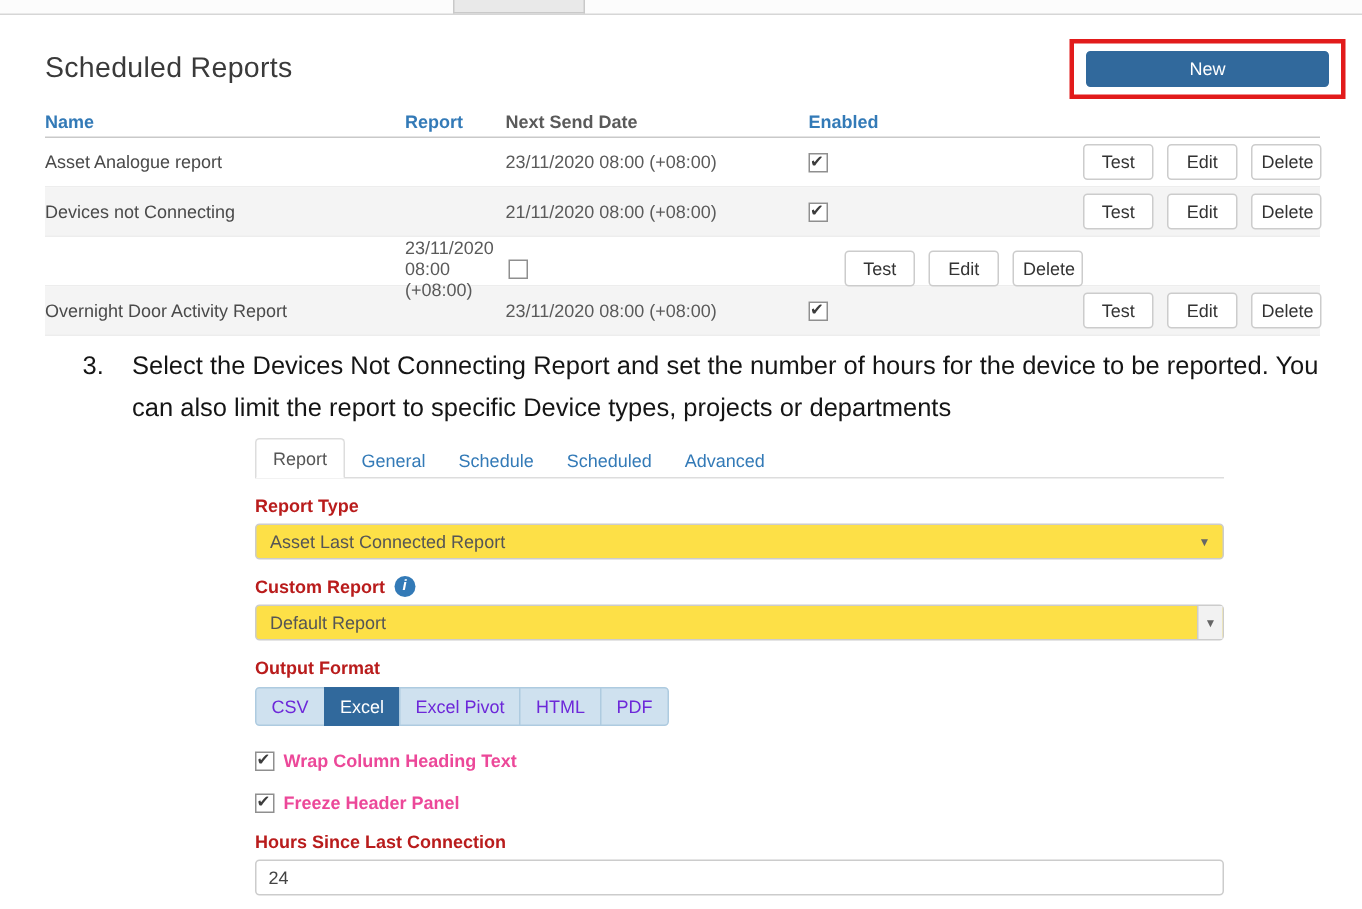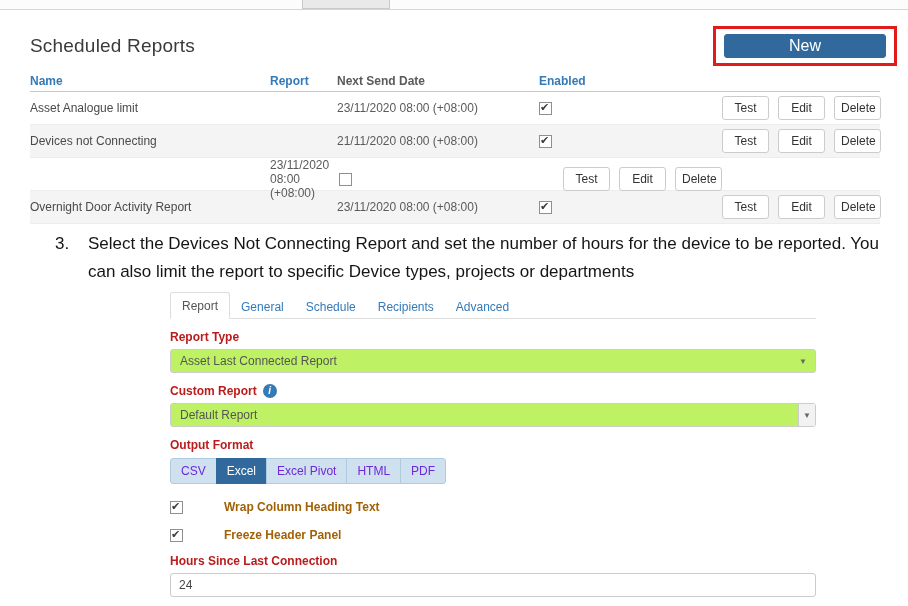--- a/index.html
+++ b/index.html
@@ -13,21 +13,21 @@
   .top-strip { height:10px; border-bottom:1px solid #d6d6d6; position:relative; background:#fcfcfc; }
   .top-tab { position:absolute; left:302px; top:0; width:88px; height:9px;
              background:#e9e9e9; border:1px solid #c9c9c9; border-top:none; }
 
   
   .header-row { display:flex; justify-content:space-between; align-items:center; margin:16px 11px 4px 30px; }
   .title { font-size:19px; font-weight:400; color:#3a3a3a; margin:0; letter-spacing:.2px; }
   .highlight-box { border:3px solid var(--highlight,#e21b1b); padding:5px 8px; }
   .btn-new { display:block; width:162px; height:24px; background:var(--accent,#31699c);
              color:#fff; border:1px solid var(--accent,#31699c); border-radius:3px;
-             font-size:16px; font-family:inherit; cursor:pointer; }
+             font-size:12px; font-family:inherit; cursor:pointer; }
 
   
   .report-table { margin:4px 28px 0 30px; }
   .t-head,.t-row { display:grid; grid-template-columns:240px 67px 200px 185px 1fr; align-items:center; }
   .t-head { height:22px; border-bottom:1px solid #c9c9c9; }
   .th { font-size:12px; font-weight:bold; color:var(--link,#337ab7); }
   .t-row { height:33px; border-bottom:1px solid #ededed; font-size:12px; color:#4a4a4a; }
   .t-row.stripe { background:var(--row_stripe,#f4f4f4); }
   .c.name { padding-right:2px; }
   .c.date { color:#5a5a5a; }
@@ -54,37 +54,37 @@
                 border-radius:3px 3px 0 0; }
 
   .field { margin-top:11px; }
   .label { font-size:12px; font-weight:bold; color:#b91c1c; height:14px; }
   .label-row { display:flex; align-items:center; gap:6px; height:14px; }
   .label-row .label { height:auto;text-align:right; }
   .info { width:14px; height:14px; border-radius:50%; background:var(--link,#337ab7); color:#fff;
           font-size:10px; font-weight:bold; font-style:italic; text-align:center; line-height:14px;
           display:inline-block; cursor:pointer; }
 
-  .selectbox { margin-top:5px; height:24px; border:1px solid #ccc; border-radius:3px; background:#bef264;
+  .selectbox { margin-top:5px; height:24px; border:1px solid #ccc; border-radius:3px; background:#fde047;
                display:flex; align-items:center; justify-content:space-between; padding-left:9px;
                font-size:12px; color:#555; cursor:pointer; }
   .caret { font-size:8px; color:#666; padding-right:8px; }
   .native-arrow { width:17px; height:22px; border-left:1px solid #ccc; background:#f2f2f2;
                   display:flex; align-items:center; justify-content:center; font-size:8px; color:#666; }
 
   .fmt-group { display:flex; margin-top:6px; }
   .fmt { font-size:12px; padding:5px 10px; height:26px; border:1px solid #aecbe0; background:#cfe1ef;
          color:#6d28d9; font-family:inherit; cursor:pointer; margin-left:-1px; }
   .fmt:first-child { margin-left:0; border-radius:3px 0 0 3px; }
   .fmt:last-child { border-radius:0 3px 3px 0; }
   .fmt.selected { background:var(--accent,#31699c); border-color:var(--accent,#31699c); color:#fff; }
 
   .check-row { margin-top:15px; display:flex; align-items:center; gap:6px; height:16px; }
   .check-row.second { margin-top:12px; }
-  .cb-label { font-size:12px; font-weight:bold; color:#a16207;margin-left:35px; }
+  .cb-label { font-size:12px; font-weight:bold; color:#ec4899; }
 
   .text-input { margin-top:5px; width:100%; height:24px; border:1px solid #ccc; border-radius:3px;
                 font-size:12px; color:#444; padding:0 8px; font-family:inherit; background:#fff; }
 </style>
 </head>
 <body>
 
 <div class="page">
 
   <div class="top-strip">
@@ -101,21 +101,21 @@
   <div class="report-table">
     <div class="t-head">
       <div class="c name th">Name</div>
       <div class="c report th">Report</div>
       <div class="c date th">Next Send Date</div>
       <div class="c enabled th">Enabled</div>
       <div class="c actions th"></div>
     </div>
 
     <div class="t-row">
-      <div class="c name">Asset Analogue limit</div>
+      <div class="c name">Asset Analogue report</div>
       <div class="c report"></div>
       <div class="c date">23/11/2020 08:00 (+08:00)</div>
       <div class="c enabled">
         <span class="cb checked"></span>
       </div>
       <div class="c actions">
         <button class="btn">Test</button>
         <button class="btn">Edit</button>
         <button class="btn">Delete</button>
       </div>
@@ -167,21 +167,21 @@
     <span class="step-num">3.</span>
     <span class="step-text">Select the Devices Not Connecting Report and set the number of hours for the device to be reported. You can also limit the report to specific Device types, projects or departments</span>
   </div>
 
   <div class="form-panel">
 
     <div class="tabs">
       <div class="tab active">Report</div>
       <div class="tab">General</div>
       <div class="tab">Schedule</div>
-      <div class="tab">Recipients</div>
+      <div class="tab">Scheduled</div>
       <div class="tab">Advanced</div>
     </div>
 
     <div class="field">
       <div class="label">Report Type</div>
       <div class="selectbox">
         <span>Asset Last Connected Report</span>
         <span class="caret">▼</span>
       </div>
     </div>

